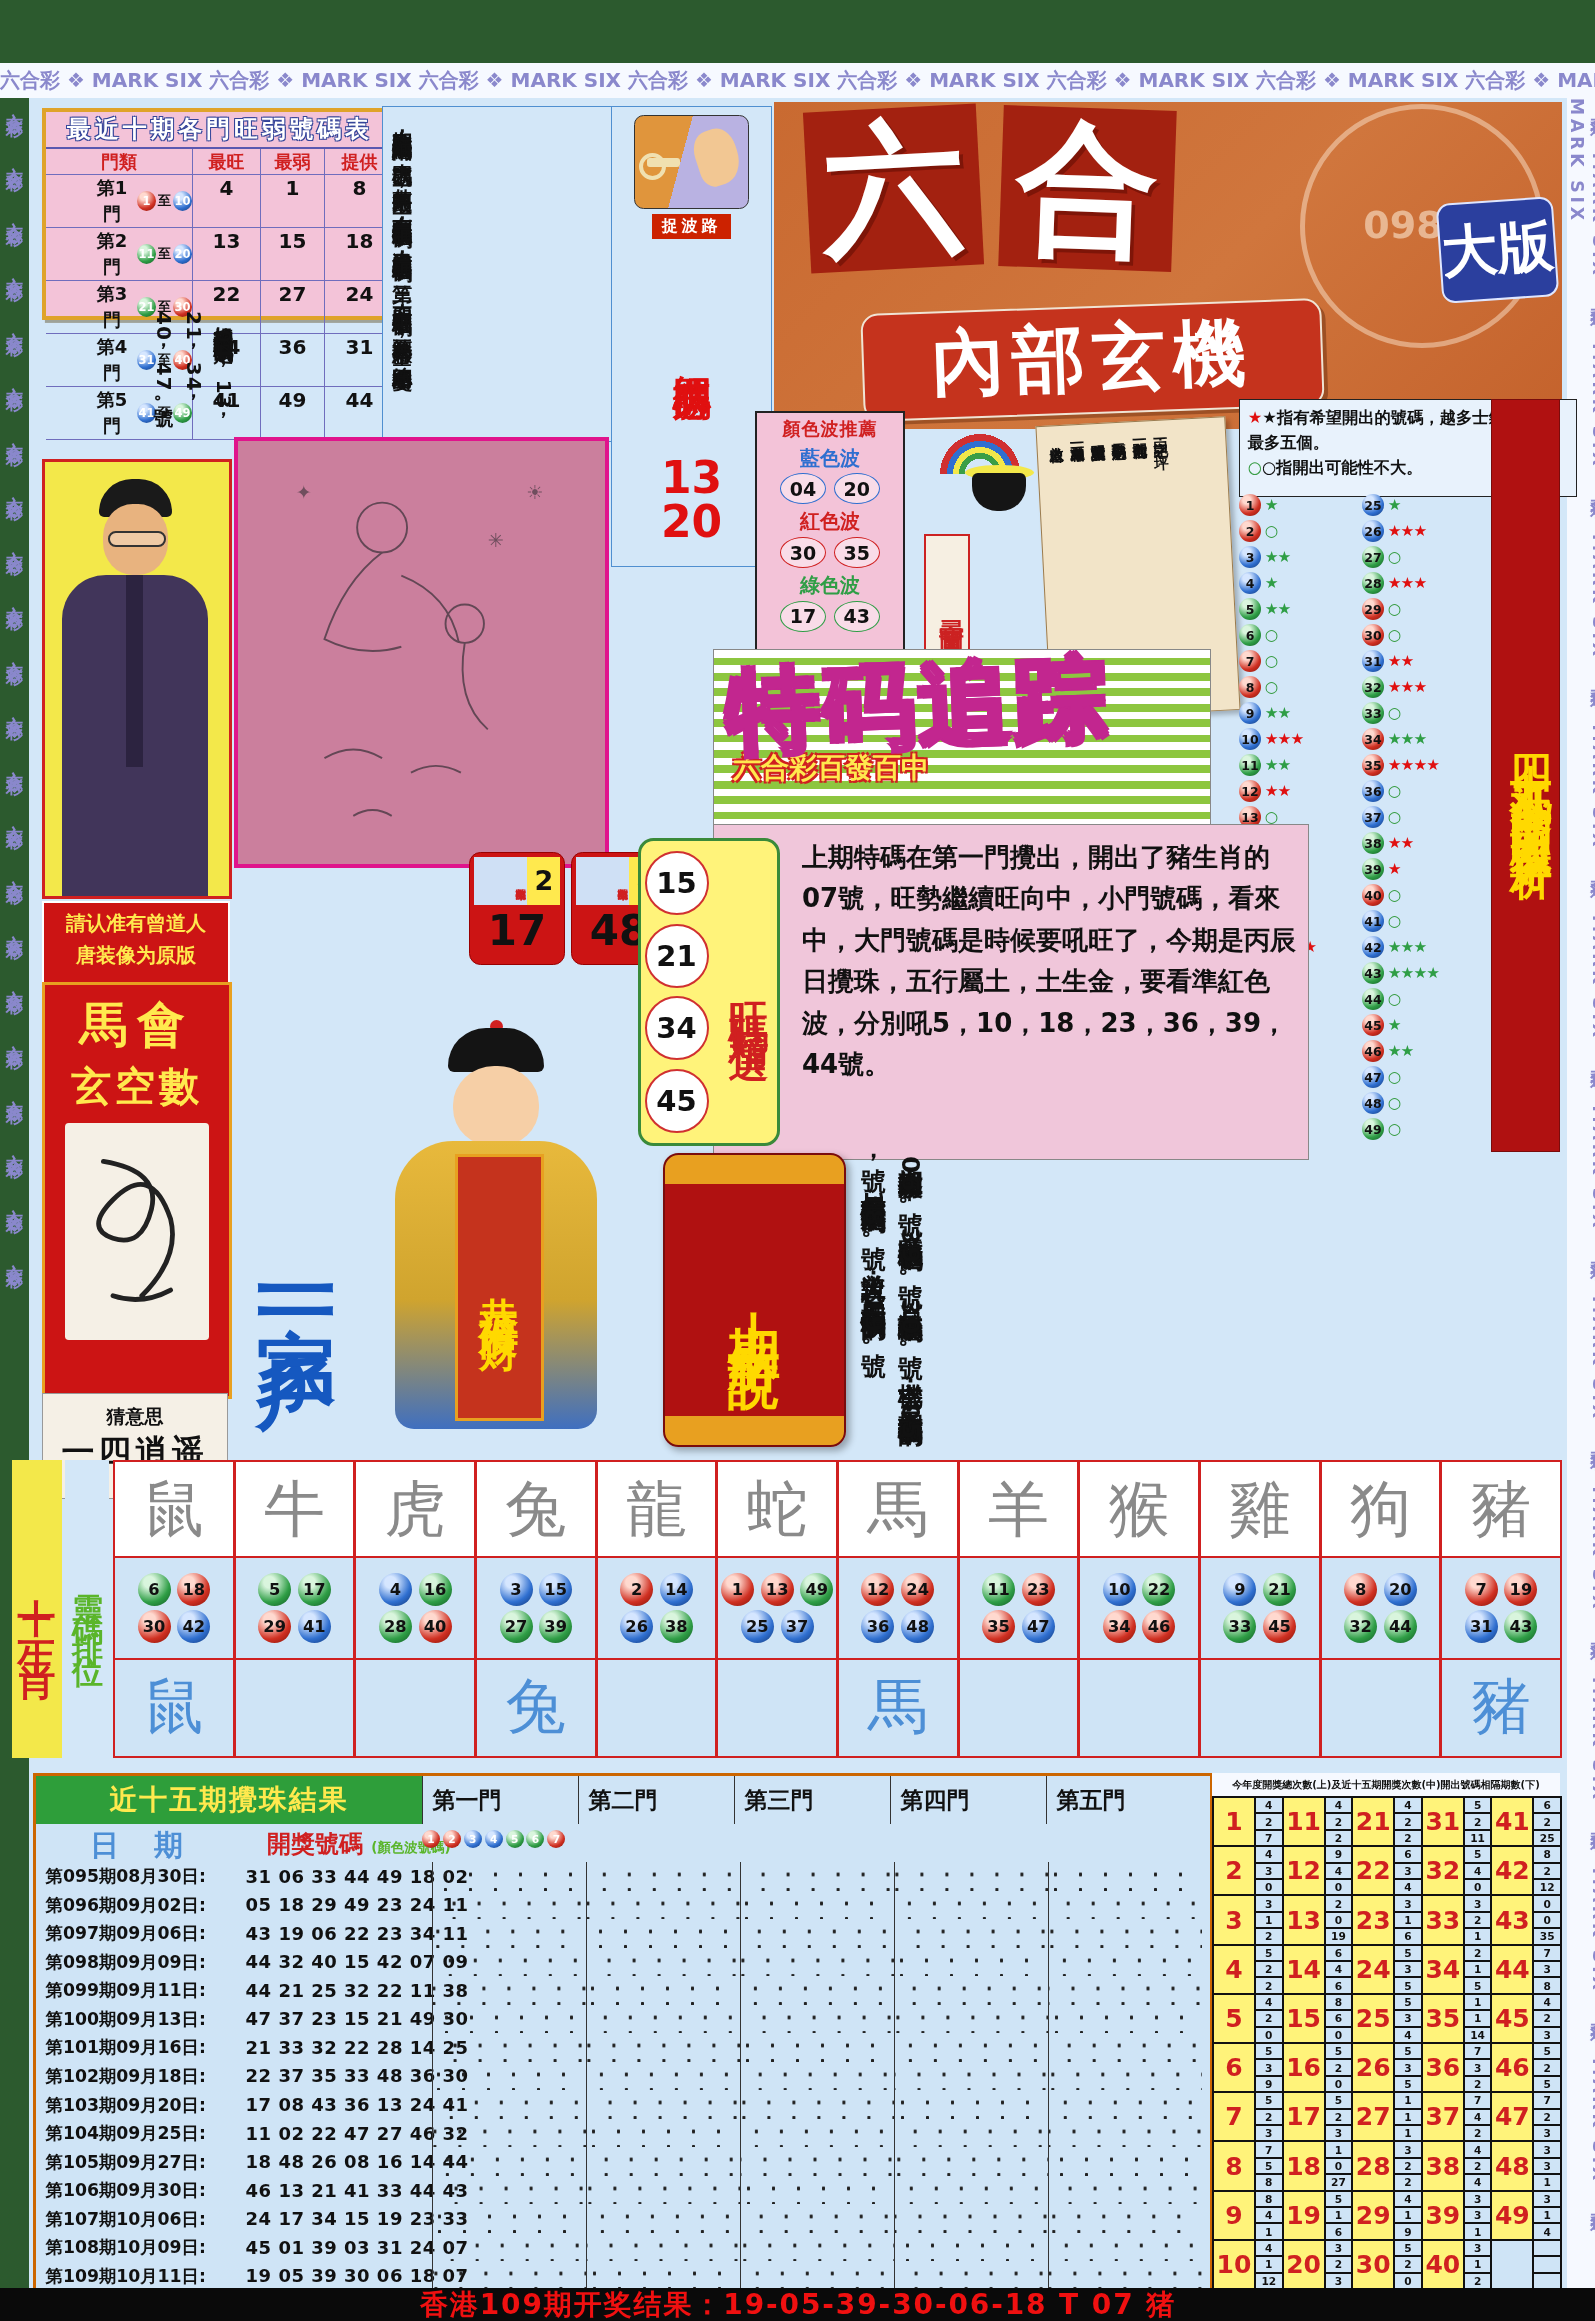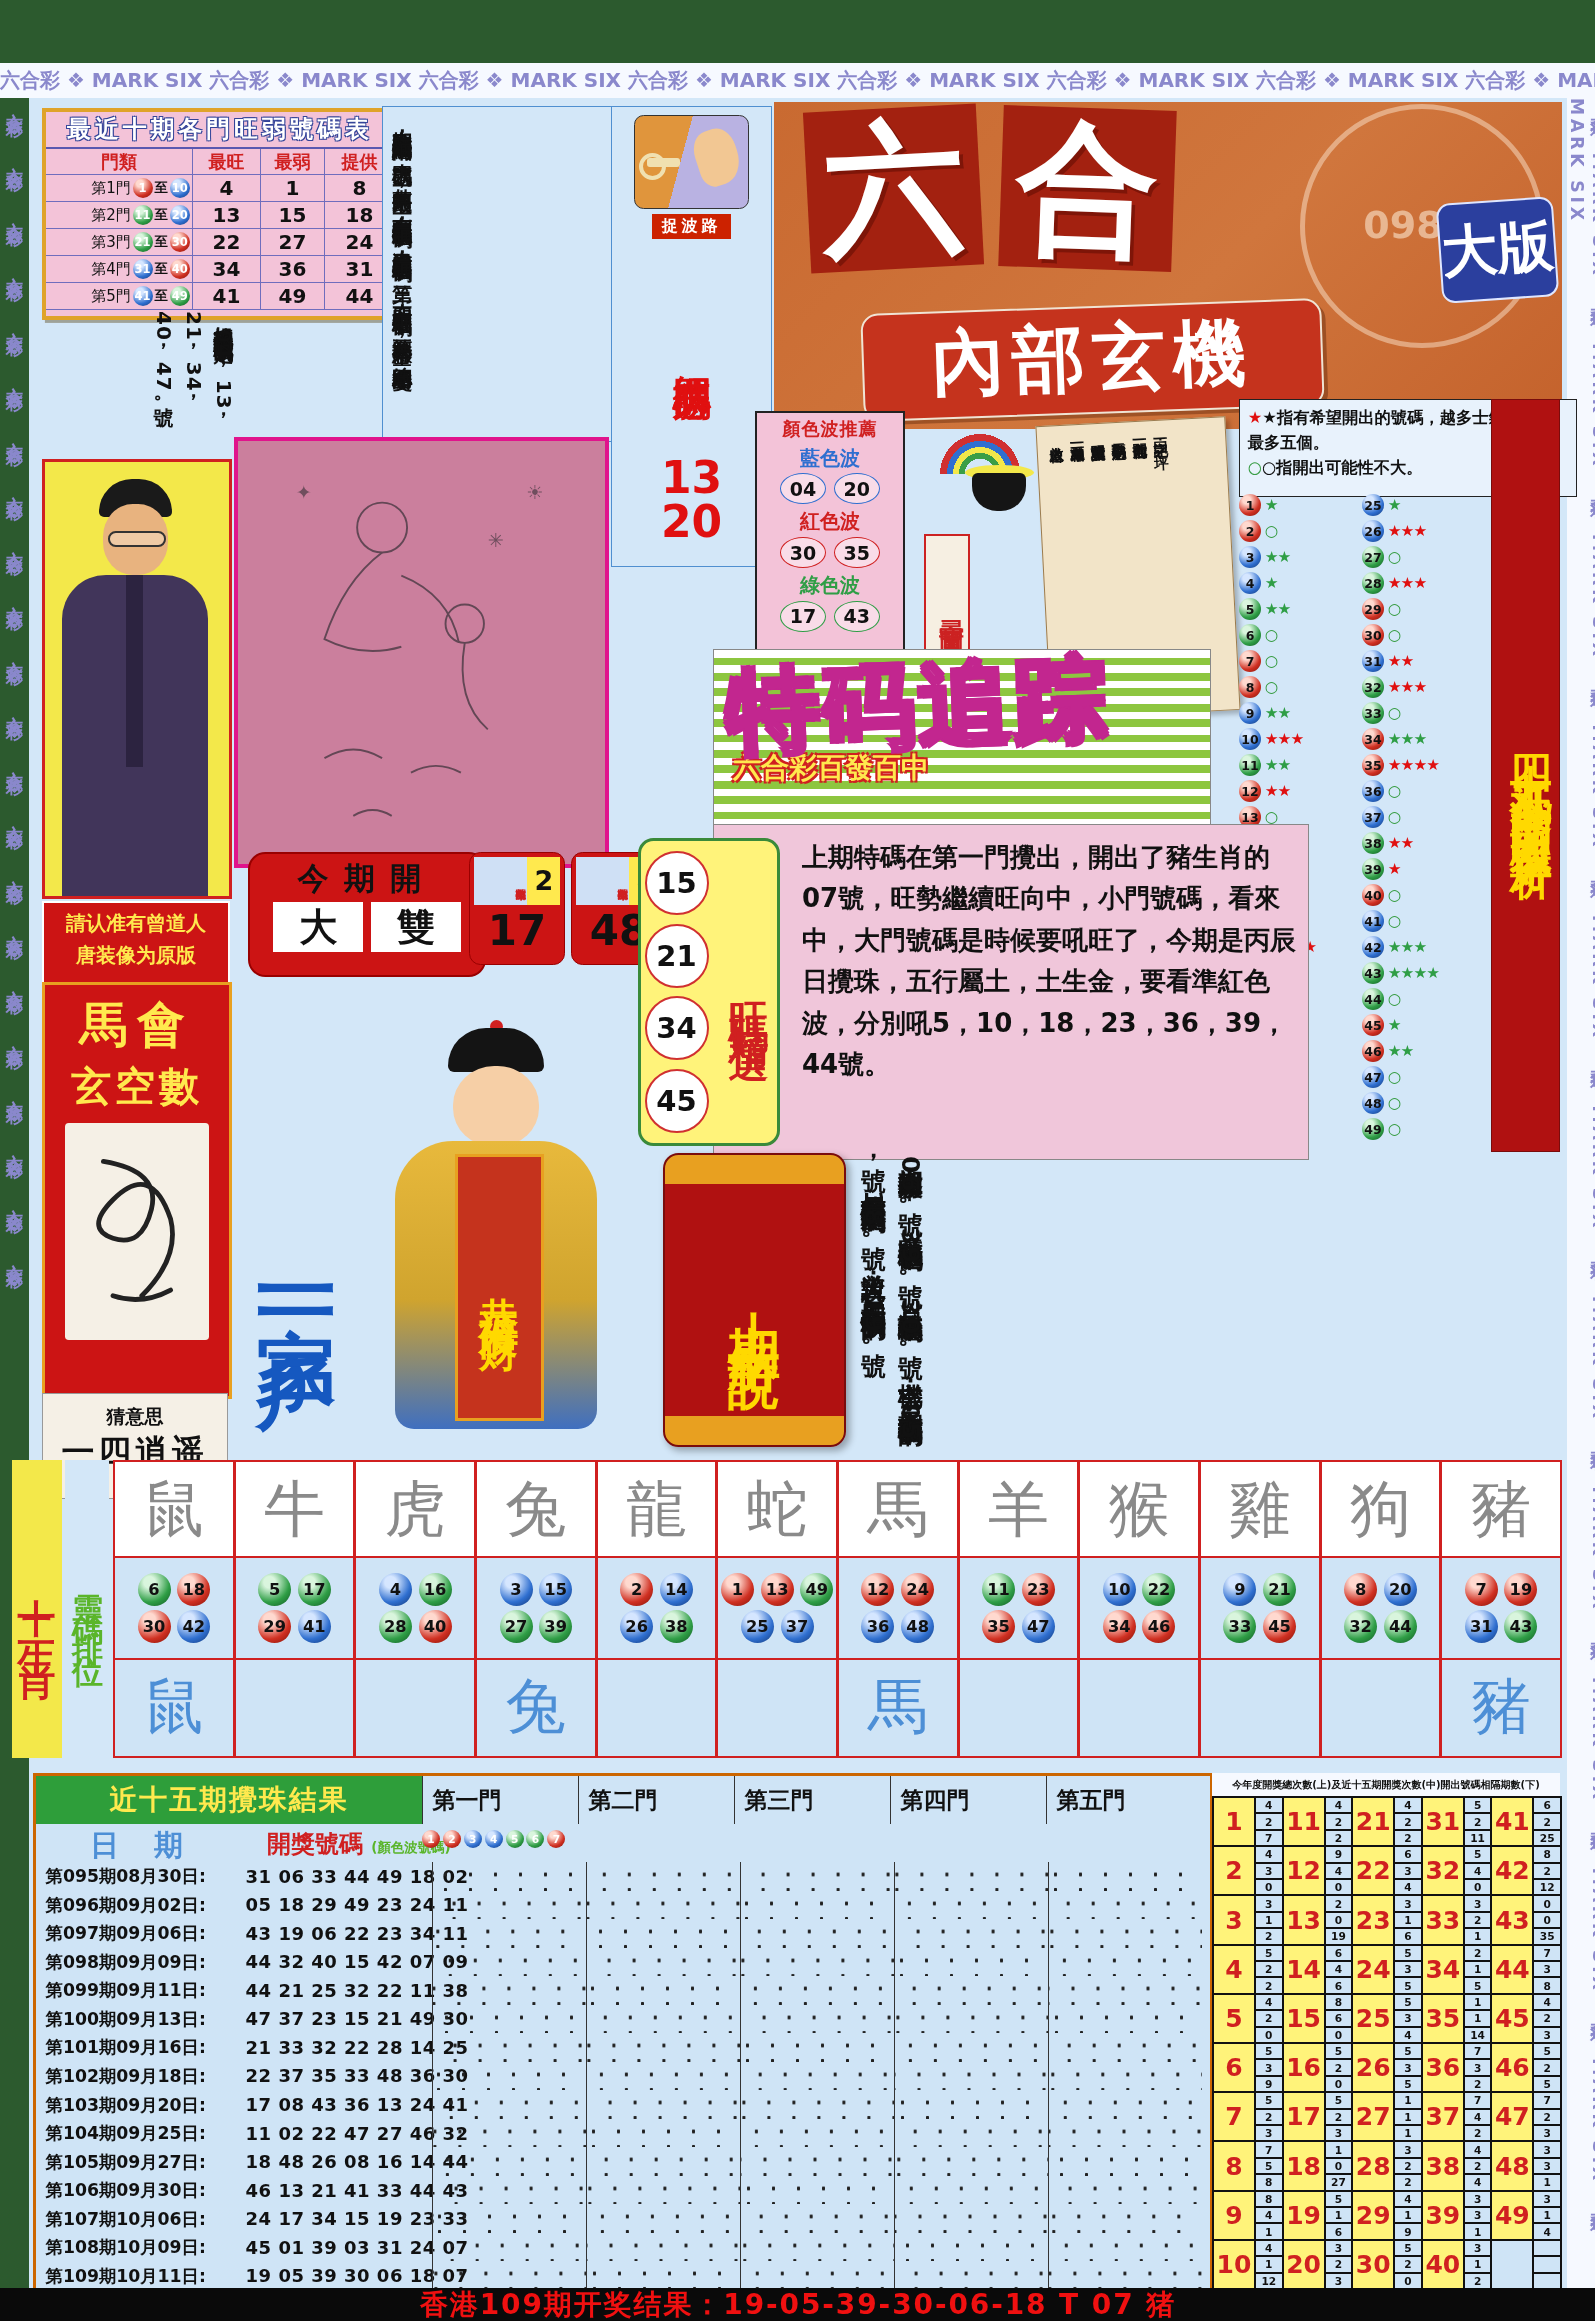--- a/index.html
+++ b/index.html
@@ -28,21 +28,21 @@
   .hw-title{height:35px;line-height:35px;text-align:center;font-size:24px;font-weight:bold;color:#fff;
     letter-spacing:3.8px;text-shadow:1px 1px 0 #334499,-1px -1px 0 #334499,1px -1px 0 #334499,-1px 1px 0 #334499;
     border-bottom:2.9px solid #5a58b0;}
   .hw-head,.hw-row{display:flex;border-bottom:1.9px solid #6f6dbd;}
   .hw-head div{color:#d02020;font-size:18px;font-weight:bold;text-align:center;line-height:25px;}
   .hw-row div{font-size:20px;font-weight:bold;text-align:center;line-height:26px;}
   .hw-c0{width:146px;border-right:1.9px solid #6f6dbd;display:flex;align-items:center;justify-content:center;gap:1.9px;}
   .hw-c1{width:67px;border-right:1.9px solid #6f6dbd;}
   .hw-c2{width:63px;border-right:1.9px solid #6f6dbd;}
   .hw-c3{flex:1;}
-  .hw-gatelab{font-size:15px;font-weight:normal;margin-left:43px;}
+  .hw-gatelab{font-size:18px;font-weight:bold;margin-left:43px;}
   .hw-zhi{font-size:13.4px;font-weight:bold;}
   
   .ball{display:inline-flex;align-items:center;justify-content:center;border-radius:50%;
     font-weight:bold;color:#111;}
   .ball.r{background:radial-gradient(circle at 35% 28%,#ffd9cf 0 18%,#d03022 62%,#7c1004 100%);}
   .ball.b{background:radial-gradient(circle at 35% 28%,#d5e6ff 0 18%,#2f6fd0 62%,#11336f 100%);}
   .ball.g{background:radial-gradient(circle at 35% 28%,#d9f5dd 0 18%,#2f9e46 62%,#0f5420 100%);}
   .b20{width:20px;height:20px;font-size:11.5px;color:#fff;}
   .b23{width:22px;height:22px;font-size:12.5px;}
   .b34{width:33px;height:33px;font-size:16.3px;}
@@ -665,27 +665,20 @@
   <div class="abs hotpicks">
     <div class="hp-circles" id="hp-circles">
         <div class="hp-circle">15</div>
         <div class="hp-circle">21</div>
         <div class="hp-circle">34</div>
         <div class="hp-circle">45</div>
       </div>
     <div class="hp-label">旺碼精選</div>
   </div>
 
-  <div class="abs thisperiod">
-    <div class="tp-label">今期開</div>
-    <div class="tp-cells">
-      <div class="tp-cell">大</div>
-      <div class="tp-cell">雙</div>
-    </div>
-  </div>
   <div class="abs cards" id="tp-cards">
       <div class="card">
         <div class="card-top">
           <div class="card-lab">今年開出次數</div>
           <div class="card-cnt">2</div>
         </div>
         <div class="card-num">17</div>
       </div>
       <div class="card">
         <div class="card-top">

